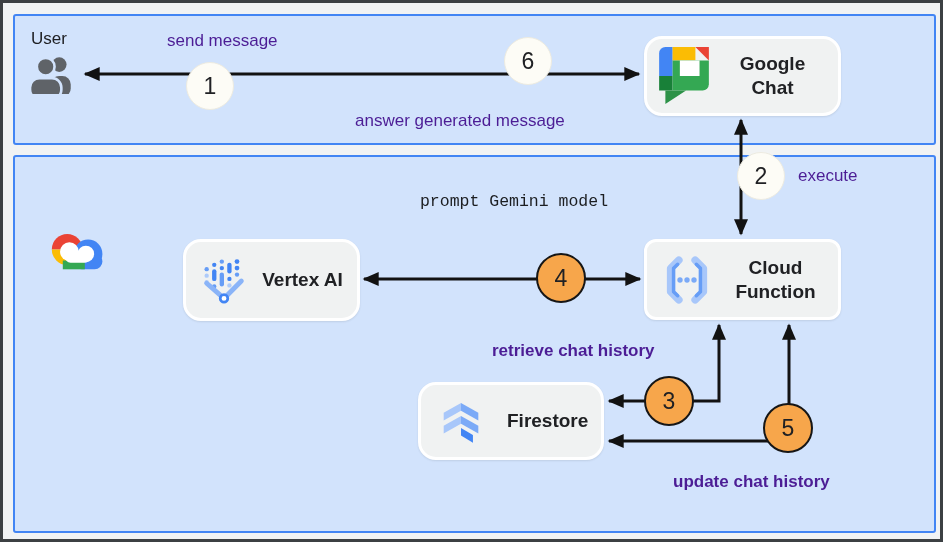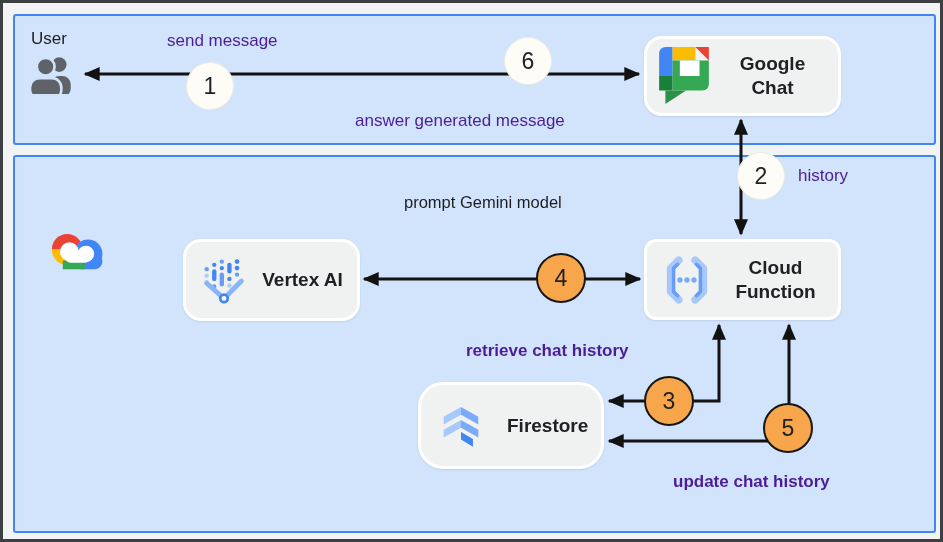--- a/index.html
+++ b/index.html
@@ -12,21 +12,21 @@
   .node-label{flex:1;text-align:center;font-size:19px;font-weight:700;line-height:1.25;color:#202124;}
   .icon-wrap{flex:0 0 auto;display:flex;align-items:center;justify-content:center;}
   .wires{position:absolute;left:0;top:0;pointer-events:none;}
   .wire{fill:none;stroke:#121212;stroke-width:3;}
   .edge-label{position:absolute;font-size:17px;color:#4c1d95;white-space:nowrap;}
   .w-med{font-weight:400;}
   .w-bold{font-weight:700;}
   .badge{position:absolute;border-radius:50%;display:flex;align-items:center;justify-content:center;font-size:23px;color:#202124;}
   .badge-light{width:48px;height:48px;background:#fdfcf6;border:1px solid #edebe1;box-sizing:border-box;}
   .badge-orange{width:46px;height:46px;background:#f7a64b;border:2px solid #161616;}
-  .prompt-block{position:absolute;left:401px;top:186px;width:220px;font-size:16.5px;line-height:1.6;color:#1c1e21;}
+  .prompt-block{position:absolute;left:401px;top:186px;width:220px;text-align:center;font-size:16.5px;line-height:1.6;color:#1c1e21;font-family:Liberation Mono, monospace;}
 </style>
 </head>
 <body>
 
 <div id="canvas">
 
   <section class="zone zone-user"></section>
   <section class="zone zone-gcp"></section>
 
   <div class="zone-label" style="left:28px;top:25px;">User</div>
@@ -114,40 +114,40 @@
         <path d="M31 7 L38 14 L38 34 L31 41" stroke="#a8c7fa" stroke-width="6.5" fill="none" stroke-linejoin="round" stroke-linecap="round"></path>
         <path d="M32 10.5 L35.5 14 L35.5 34 L32 37.5" stroke="#669df6" stroke-width="3" fill="none" stroke-linejoin="round" stroke-linecap="round"></path>
         <circle cx="18" cy="24" r="2.3" fill="#7baaf7"></circle>
           <circle cx="24" cy="24" r="2.3" fill="#7baaf7"></circle>
           <circle cx="30" cy="24" r="2.3" fill="#7baaf7"></circle>
       </svg>
     </span>
     <span class="node-label">Cloud Function</span>
   </div>
 
-  <div class="node" style="left:415px;top:379px;width:186px;height:87px;gap:20px;padding:0 14px;border-radius:25px;">
+  <div class="node" style="left:415px;top:379px;width:186px;height:78px;gap:20px;padding:0 14px;">
     <span class="icon-wrap">
       <svg width="52" height="57" viewBox="0 0 48 52">
         <polygon points="8,18 24,9 24,16 8,25" fill="#a8c7fa"></polygon>
         <polygon points="24,9 40,18 40,25 24,16" fill="#7baaf7"></polygon>
         <polygon points="8,30 24,21 24,28 8,37" fill="#a8c7fa"></polygon>
         <polygon points="24,21 40,30 40,37 24,28" fill="#7baaf7"></polygon>
         <polygon points="24,32 35,38.5 35,45.5 24,39" fill="#4285f4"></polygon>
       </svg>
     </span>
     <span class="node-label">Firestore</span>
   </div>
 
   <div class="edge-label w-med" style="left:164px;top:28px;">send message</div>
   <div class="edge-label w-med" style="left:352px;top:91px;margin-top:17px;">answer generated message</div>
-  <div class="edge-label w-med" style="left:795px;top:163px;">history</div>
+  <div class="edge-label w-med" style="left:795px;top:163px;">execute</div>
   <div class="prompt-block">
     <span class="w-med" style="display:block;">prompt Gemini model</span>
   </div>
-  <div class="edge-label w-bold" style="left:463px;top:338px;">retrieve chat history</div>
+  <div class="edge-label w-bold" style="left:489px;top:338px;">retrieve chat history</div>
   <div class="edge-label w-bold" style="left:670px;top:469px;">update chat history</div>
 
   <div class="badge badge-light" style="left:183px;top:59px;">1</div>
   <div class="badge badge-light" style="left:501px;top:34px;">6</div>
   <div class="badge badge-light" style="left:734px;top:149px;">2</div>
   <div class="badge badge-orange" style="left:533px;top:250px;">4</div>
   <div class="badge badge-orange" style="left:641px;top:373px;">3</div>
   <div class="badge badge-orange" style="left:760px;top:400px;">5</div>
 
 </div>

